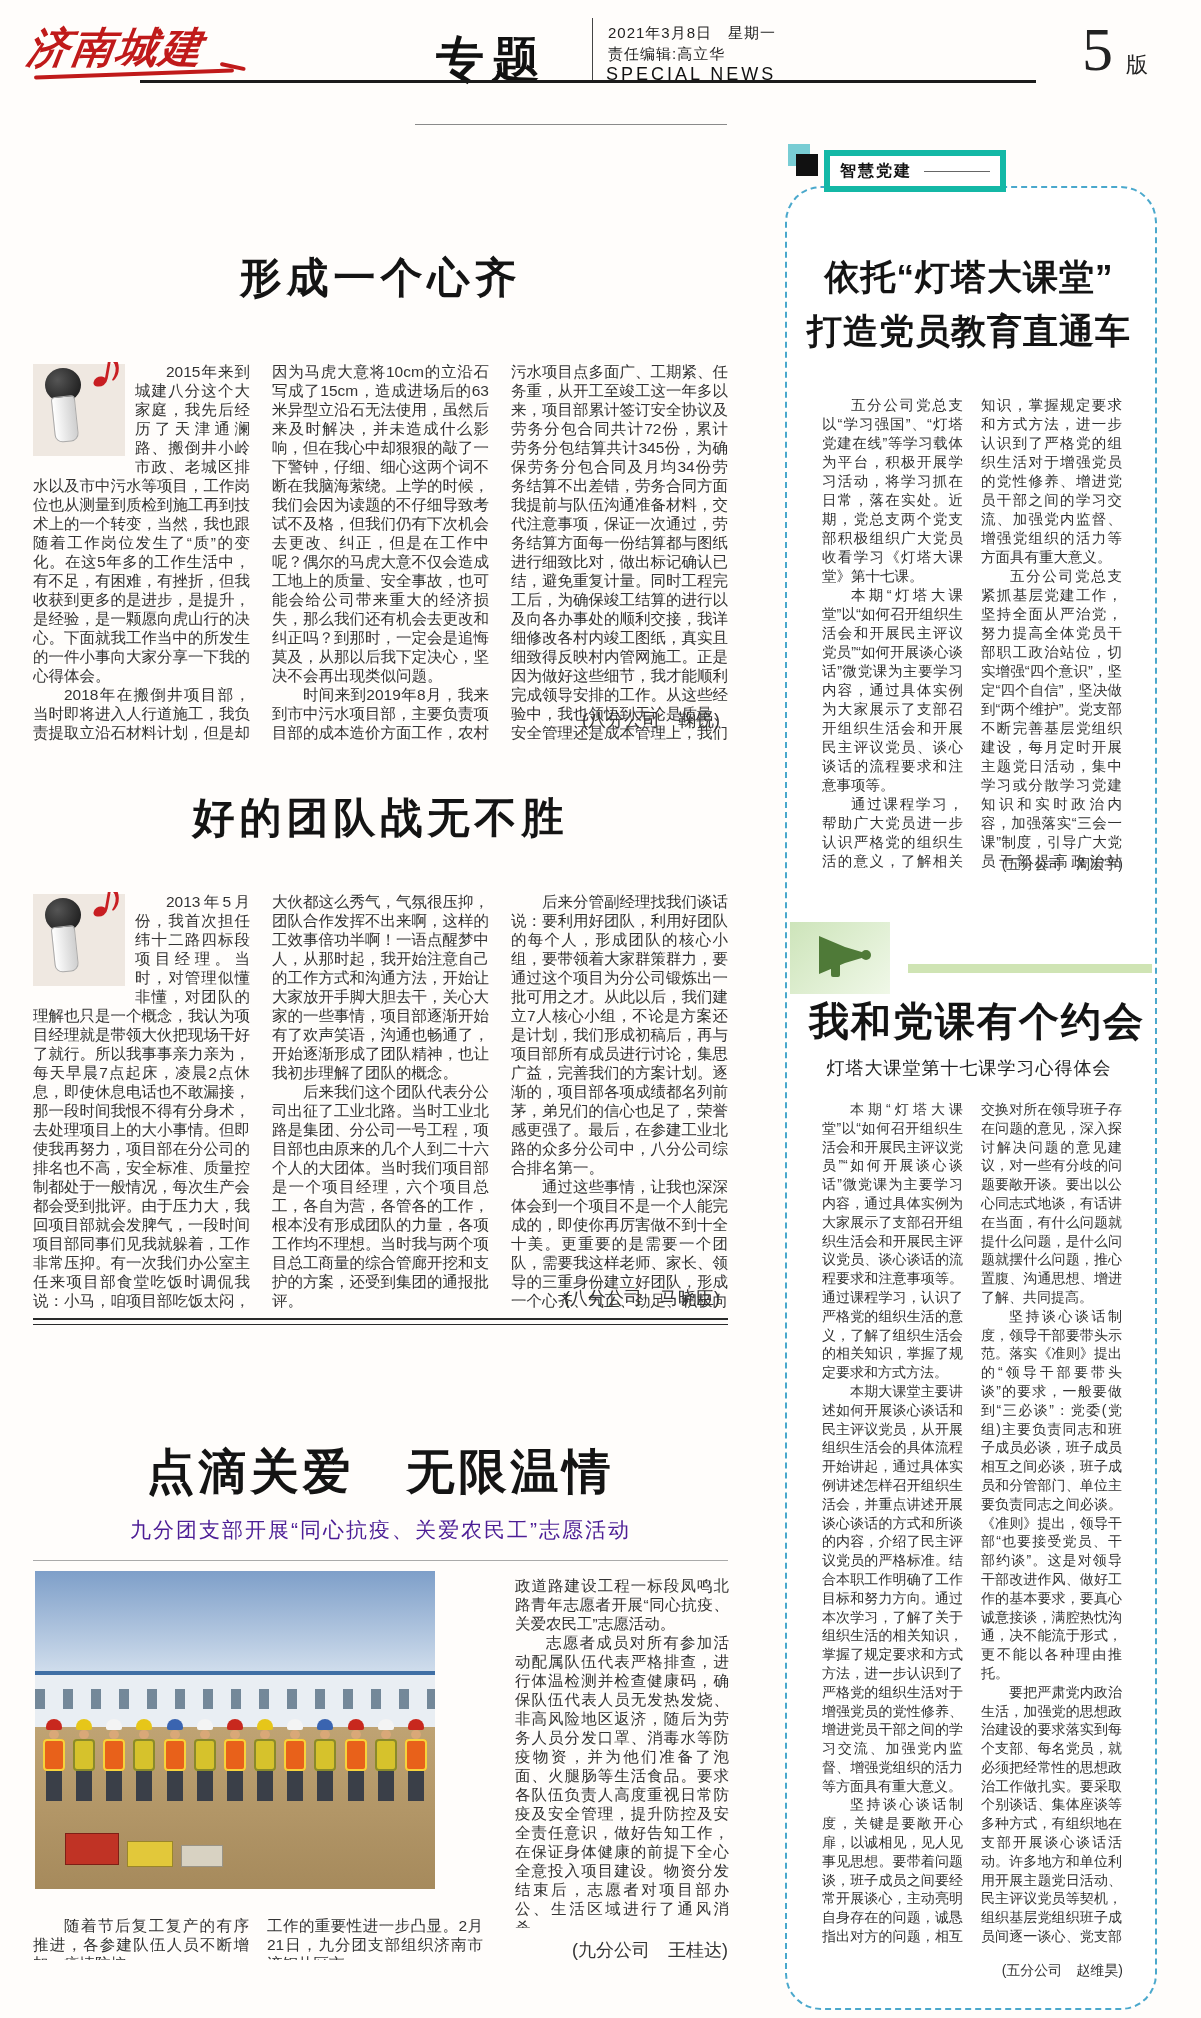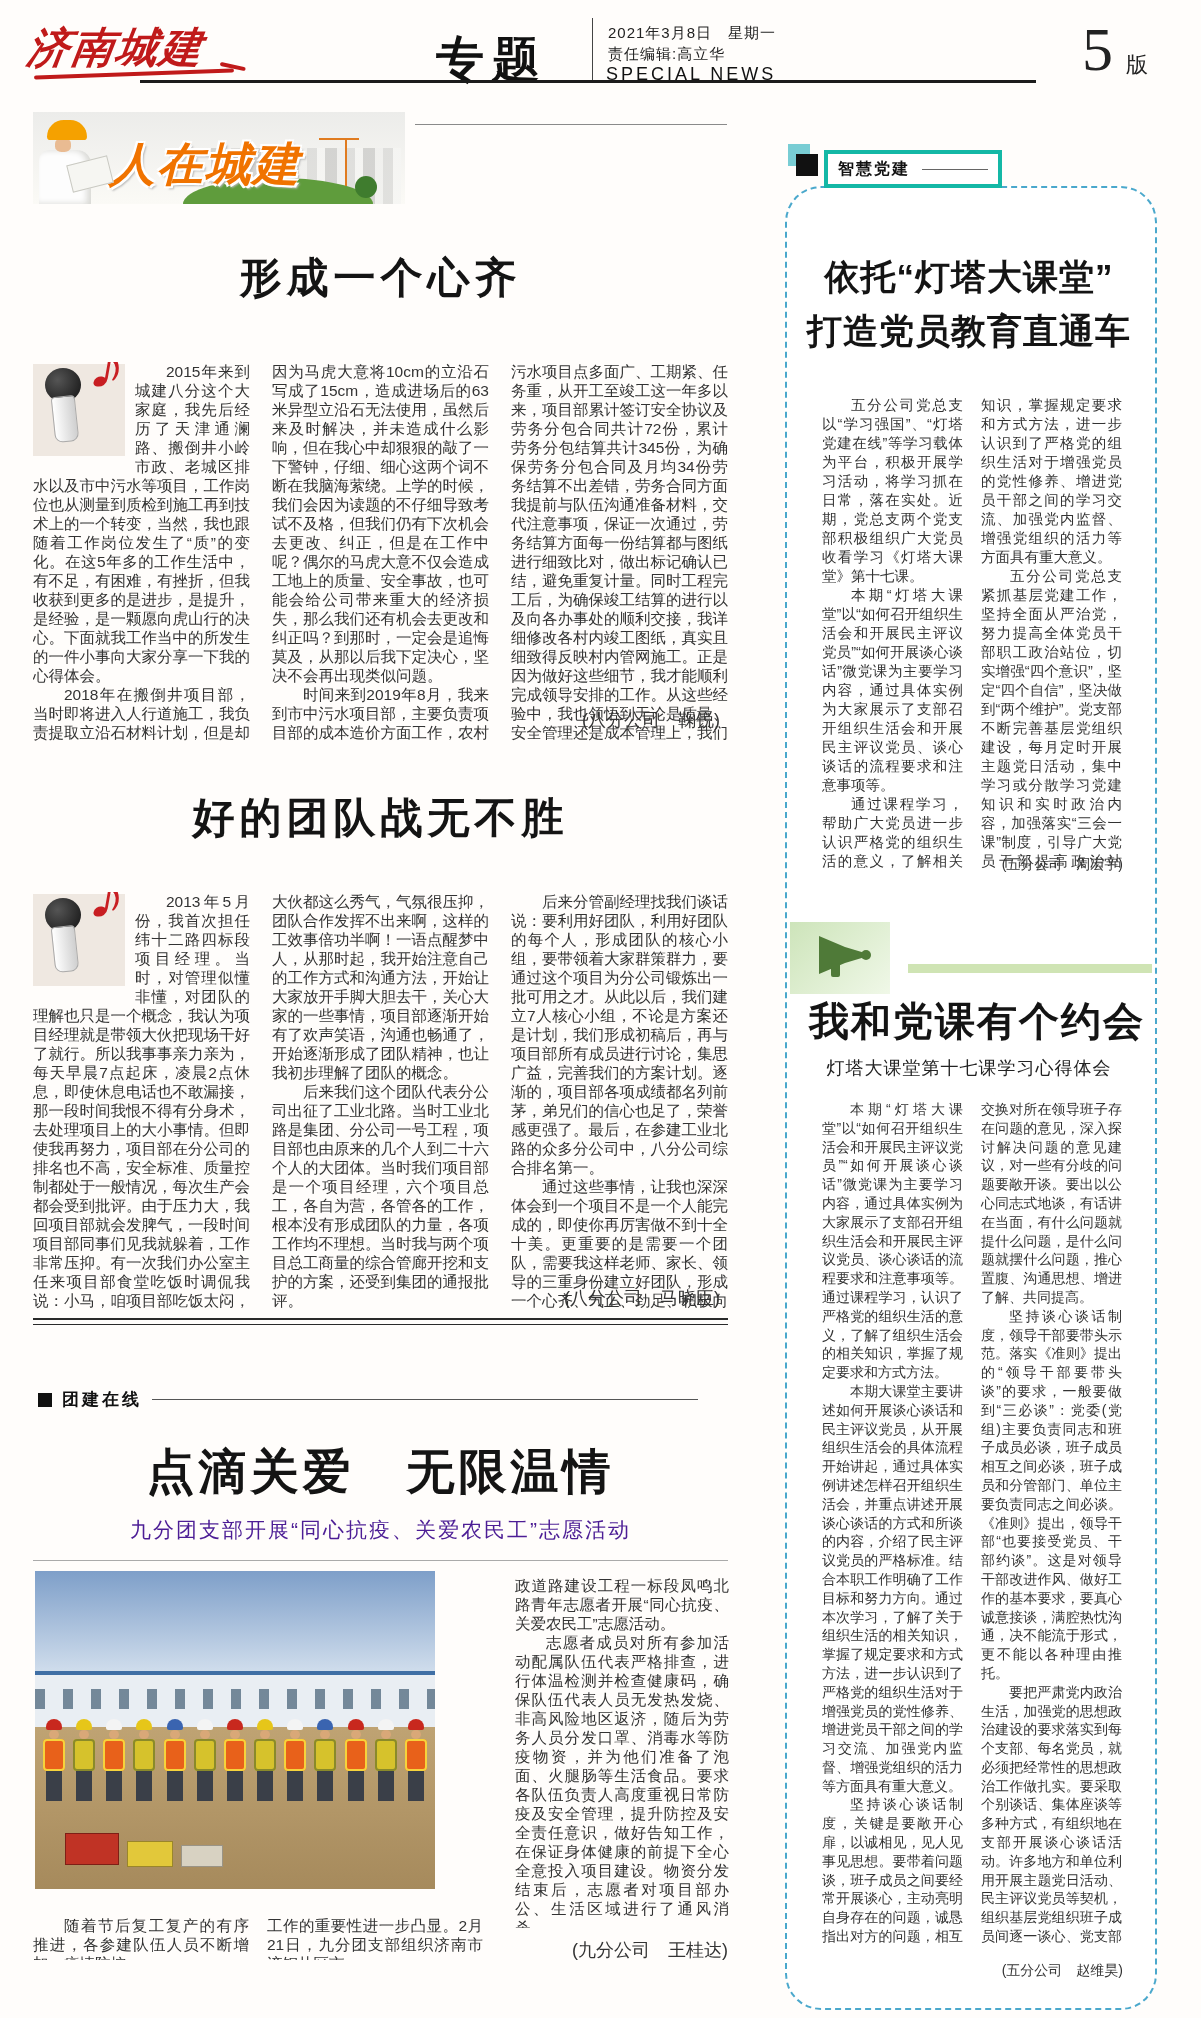--- a/index.html
+++ b/index.html
@@ -75,21 +75,21 @@
   .photo .box2{position:absolute;left:92px;top:270px;width:44px;height:24px;background:#e2c83a;border:1px solid #9a862a;}
   .photo .box3{position:absolute;left:146px;top:274px;width:40px;height:20px;background:#d8d2c2;border:1px solid #9a9486;}
   .vol-colR{left:515px;top:1576px;width:214px;height:352px;}
   .vol-b1{left:33px;top:1916px;width:216px;height:44px;}
   .vol-b2{left:267px;top:1916px;width:216px;height:44px;}
   .vol-b1 .nofirst, .vol-b2 .nofirst{text-indent:0;}
   
   .dashed-box{left:785px;top:186px;width:368px;height:1820px;border:2px dashed #4aa8cc;border-radius:36px;background:#fff;}
   .sp-teal{left:788px;top:144px;width:22px;height:22px;background:#79cdd4;}
   .sp-black{left:796px;top:154px;width:22px;height:22px;background:#111;}
-  .sp-labelbox{left:824px;top:150px;width:150px;height:30px;border:4px solid #14b8a6;display:flex;align-items:center;gap:12px;padding:0 10px;background:#fff;}
+  .sp-labelbox{left:824px;top:150px;width:150px;height:30px;border:6px solid #14b8a6;display:flex;align-items:center;gap:12px;padding:0 10px;background:#fff;}
   .sp-labelbox .label-text{letter-spacing:2px;font-size:16px;}
   .sp-labelbox .label-line{height:1px;background:#666;}
   .sideA-t1{left:793px;top:254px;width:352px;text-align:center;font-size:35px;font-weight:900;color:#141414;letter-spacing:1px;}
   .sideA-t2{left:793px;top:308px;width:352px;text-align:center;font-size:35px;font-weight:900;color:#141414;letter-spacing:1px;}
   .side-cols{font-size:14.5px;line-height:19px;text-align:justify;color:#333;column-count:2;column-gap:18px;column-fill:auto;overflow:hidden;}
   .side-cols p{margin:0;text-indent:2em;}
   .sideA-body{left:822px;top:396px;width:300px;height:486px;}
   .mega-box{left:790px;top:922px;width:100px;height:72px;background:linear-gradient(135deg,#cde4ba,#f0f8e8);display:flex;align-items:center;justify-content:center;}
   .mega-bar{left:908px;top:964px;width:244px;height:9px;background:#cfe4b4;}
   .sideB-title{left:793px;top:994px;width:352px;text-align:right;font-size:40px;font-weight:700;color:#141414;letter-spacing:2px;}
@@ -105,31 +105,20 @@
   <div class="abs logo-swash"></div>
   <div class="abs section-title">专题</div>
   <div class="abs head-vline"></div>
   <div class="abs head-date">2021年3月8日　星期一</div>
   <div class="abs head-editor">责任编辑:高立华</div>
   <div class="abs head-en">SPECIAL NEWS</div>
   <div class="abs page-num">5</div>
   <div class="abs page-num-suffix">版</div>
   <div class="abs head-rule"></div>
 
-  <div class="abs banner">
-    <div class="skyline"></div>
-    <div class="hill"></div>
-    <div class="tree"></div>
-    <div class="crane"></div>
-    <div class="shirt"></div>
-    <div class="face"></div>
-    <div class="helmet"></div>
-    <div class="blueprint"></div>
-    <div class="banner-text">人在城建</div>
-  </div>
   <div class="abs banner-rule"></div>
 
   <div class="abs art-title" style="top:250px;">形成一个心齐</div>
   <div class="abs body-cols" style="left:33px;top:362px;width:695px;height:383px;column-count:3;">
     <span class="note-icon">
       <span class="mic-head"></span>
       <span class="mic-body"></span>
       <span class="note-glyph">♪</span>
     </span>
     <p>2015年来到城建八分这个大家庭，我先后经历了天津通澜路、搬倒井小岭市政、老城区排水以及市中污水等项目，工作岗位也从测量到质检到施工再到技术上的一个转变，当然，我也跟随着工作岗位发生了“质”的变化。在这5年多的工作生活中，有不足，有困难，有挫折，但我收获到更多的是进步，是提升，是经验，是一颗愿向虎山行的决心。下面就我工作当中的所发生的一件小事向大家分享一下我的心得体会。</p>
@@ -150,25 +139,20 @@
     <p>后来我们这个团队代表分公司出征了工业北路。当时工业北路是集团、分公司一号工程，项目部也由原来的几个人到二十六个人的大团体。当时我们项目部是一个项目经理，六个项目总工，各自为营，各管各的工作，根本没有形成团队的力量，各项工作均不理想。当时我与两个项目总工商量的综合管廊开挖和支护的方案，还受到集团的通报批评。</p>
     <p>后来分管副经理找我们谈话说：要利用好团队，利用好团队的每个人，形成团队的核心小组，要带领着大家群策群力，要通过这个项目为分公司锻炼出一批可用之才。从此以后，我们建立7人核心小组，不论是方案还是计划，我们形成初稿后，再与项目部所有成员进行讨论，集思广益，完善我们的方案计划。逐渐的，项目部各项成绩都名列前茅，弟兄们的信心也足了，荣誉感更强了。最后，在参建工业北路的众多分公司中，八分公司综合排名第一。</p>
     <p>通过这些事情，让我也深深体会到一个项目不是一个人能完成的，即使你再厉害做不到十全十美。更重要的是需要一个团队，需要我这样老师、家长、领导的三重身份建立好团队，形成一个心齐、气正、劲足、积极向上、互相成就、和谐发展的优秀队伍。事实证明，这几年团队建设好的项目部确实成绩突出，分公司的成绩也屡创新高。</p>
 
   </div>
   <div class="abs byline" style="left:480px;top:1286px;width:240px;">(八分公司　马晓臣)</div>
 
   <div class="abs sep-thick" style="top:1318px;"></div>
   <div class="abs sep-thin" style="top:1324px;"></div>
 
-  <div class="abs label-row" style="left:38px;top:1388px;width:660px;">
-    <span class="label-sq"></span>
-    <span class="label-text">团建在线</span>
-    <span class="label-line"></span>
-  </div>
   <div class="abs vol-title">点滴关爱　无限温情</div>
   <div class="abs vol-subtitle">九分团支部开展“同心抗疫、关爱农民工”志愿活动</div>
   <div class="abs vol-rule"></div>
 
   <div class="abs photo">
     <div class="sky"></div>
     <div class="roof"></div>
     <div class="building"></div>
     <div class="windows"></div>
     <div class="ground"></div>

